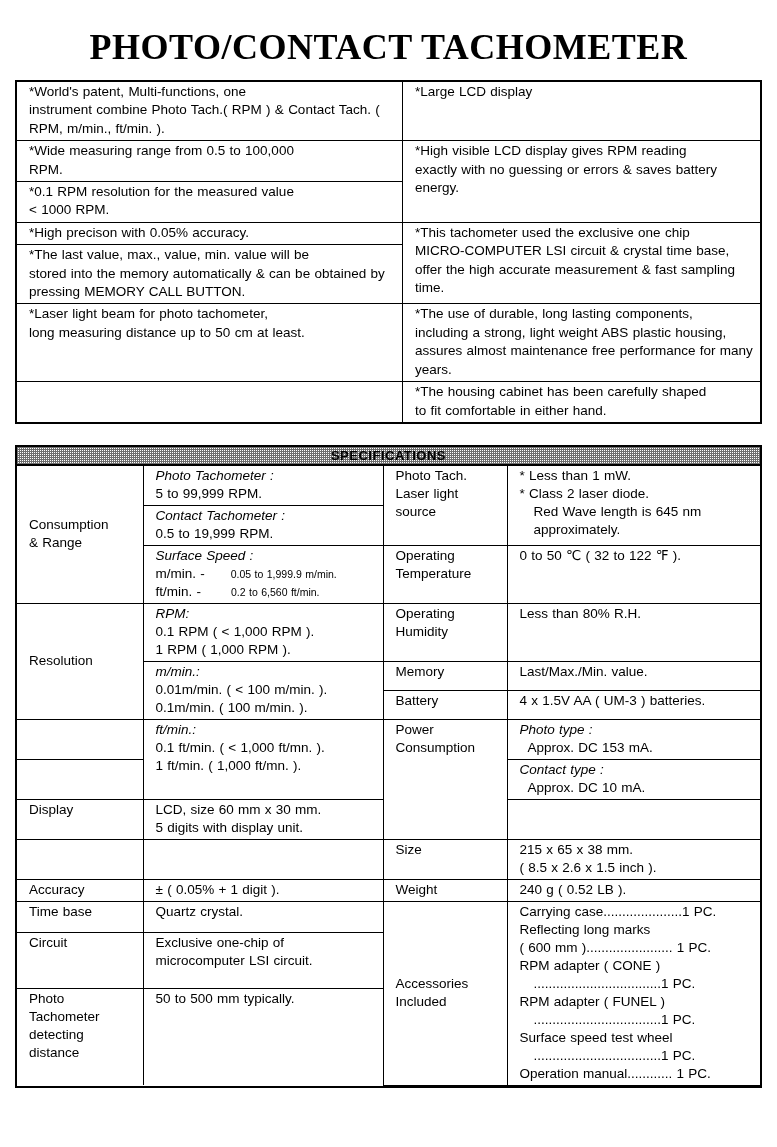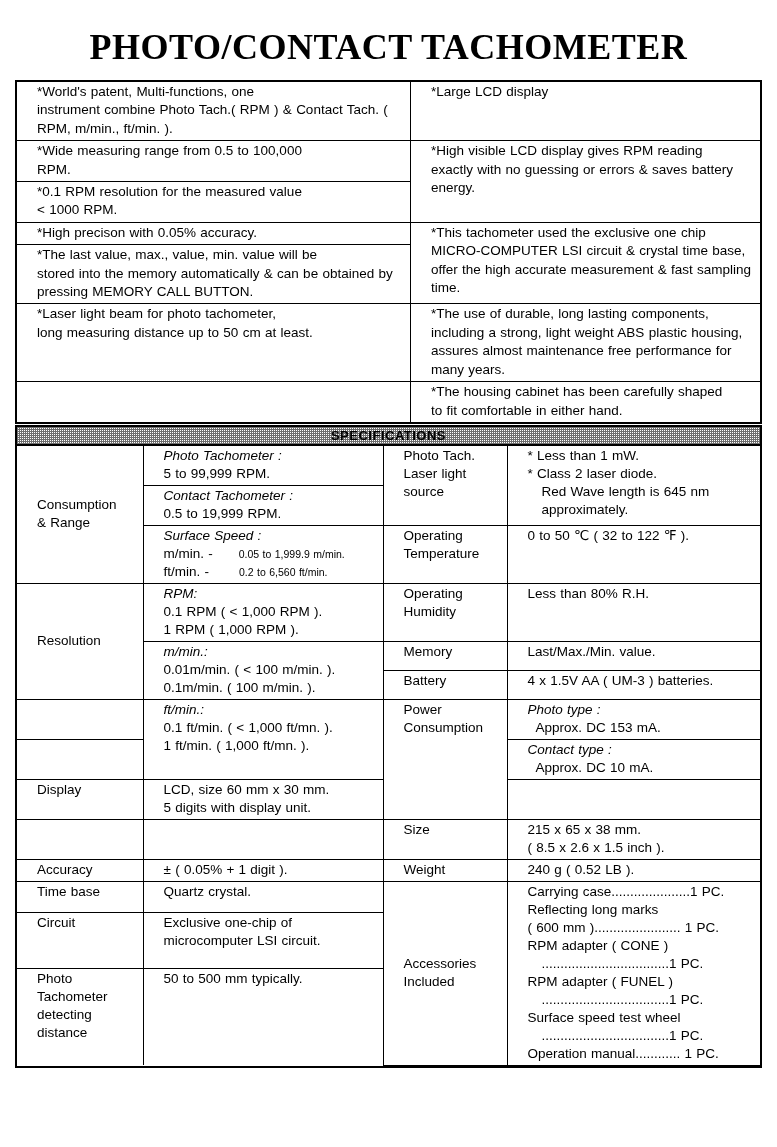--- a/index.html
+++ b/index.html
@@ -35,21 +35,21 @@
     font-weight:bold;font-size:13px;line-height:17px;
     height:17px;overflow:hidden;
     letter-spacing:.5px;
   }
 
   table{border-collapse:collapse;width:100%;table-layout:fixed;}
   td{
     border:1px solid #000;
     vertical-align:top;
     font-size:13.5px;line-height:18px;
-    padding:1px 3px 2px 20px;
+    padding:1px 3px 2px 12px;
     word-spacing:.5px;
   }
   tr:first-child td{border-top:0;}
   tr:last-child td{border-bottom:0;}
 
   
   .features td{font-size:13.5px;line-height:18.4px;}
   .feat-txt{display:block;}
   .features td.left{border-left:0;}
   .features td.right{border-right:0;}
@@ -134,21 +134,21 @@
         <td class="left" style="border-bottom:0"></td>
         <td class="right">
           <span class="feat-txt">*The housing cabinet has been carefully shaped</span>
           <span class="ind">to fit comfortable in either hand.</span>
         </td>
       </tr>
     </tbody>
       </table>
   </div>
 
-  <div class="block" style="margin-top:1px">
+  <div class="block" style="margin-top:21px">
     <div class="band">SPECIFICATIONS</div>
     <table class="spec">
       <colgroup>
         <col style="width:126px">
           <col style="width:240px">
         <col style="width:124px">
           <col style="width:253px">
       </colgroup>
 
       <tbody>

